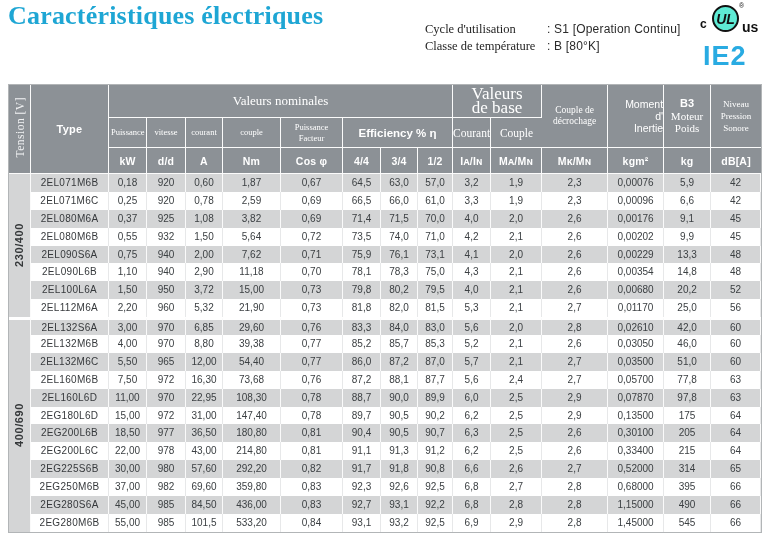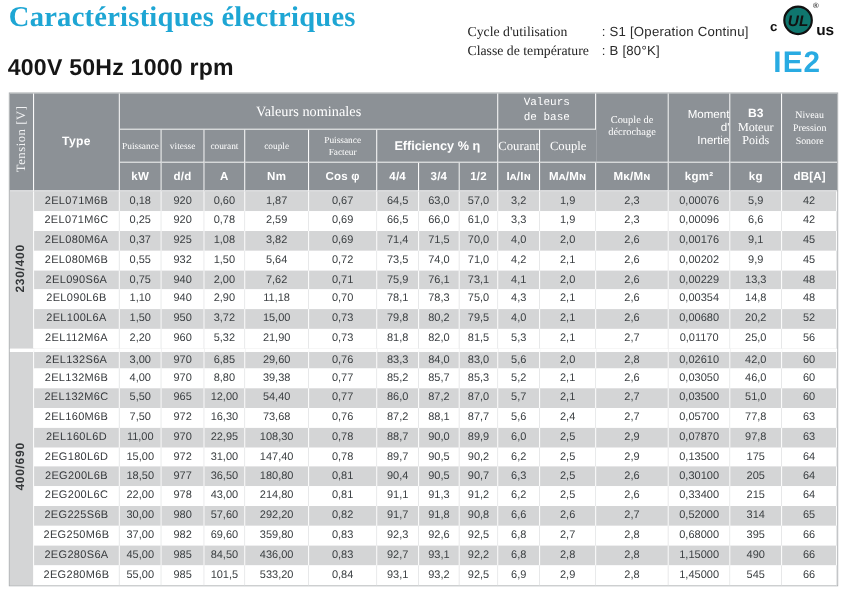--- a/index.html
+++ b/index.html
@@ -25,21 +25,21 @@
     font-size: 12.5px; color: #242424;
   }
   .spec-value { font-size: 12px; color: #2a2a2a; letter-spacing: 0.2px; }
 
   .ul-mark { position: absolute; left: 697px; top: 4px; width: 64px; height: 34px; color: #111; }
   .ul-circle {
     position: absolute; left: 15px; top: 1px; width: 27px; height: 27px;
     border: 2px solid #111; border-radius: 50%;
     display: flex; align-items: center; justify-content: center;
     font-weight: bold; font-style: italic; font-size: 14px; color: #111;
-    background: #0f766e;
+    background: #5eead4;
   }
   .ul-c  { position: absolute; left: 3px;  top: 13px; font-size: 12px; font-weight: bold; }
   .ul-us { position: absolute; left: 45px; top: 15px; font-size: 14px; font-weight: bold; }
   .ul-r  { position: absolute; left: 42px; top: -2px; font-size: 7px; }
   .ie-badge {
     position: absolute; left: 703px; top: 41px;
     font-size: 27px; font-weight: bold; color: #29abe2; letter-spacing: 1px;
   }
 
   
@@ -61,21 +61,21 @@
   .rot span {
     display: inline-block; writing-mode: vertical-rl; transform: rotate(180deg);
     white-space: nowrap;
   }
   th.tension-h span {
     font-family: "Liberation Serif", "DejaVu Serif", serif;
     font-size: 11.5px; letter-spacing: 0.5px; color: #f2f3f4;
   }
   th.type-h { font-size: 11px; font-weight: bold; letter-spacing: 0.3px; }
   th.vn { font-family: "Liberation Serif", "DejaVu Serif", serif; font-size: 13px; }
-  th.vb { font-family: Liberation Mono, monospace; font-size: 10px; line-height: 14px; }
+  th.vb { font-family: Liberation Serif, serif; font-size: 17px; line-height: 14px; }
   th.vb span { display: block; }
   th.small-h {
     font-family: "Liberation Serif", "DejaVu Serif", serif;
     font-size: 8.5px; line-height: 10.5px; padding: 0 2px;
   }
   th.eff { font-size: 11.5px; font-weight: bold; text-align: center; }
   th.cb  { font-family: "Liberation Serif", "DejaVu Serif", serif; font-size: 11.5px; }
   th.cd  { font-family: "Liberation Serif", "DejaVu Serif", serif; font-size: 9.5px; line-height: 11.5px; padding: 0 5px; }
   th.moment { font-size: 10.5px; line-height: 12px; text-align: right; }
   th.moment span { display: block; }
@@ -112,21 +112,20 @@
   col.c-ia { width: 38px; }       col.c-ma { width: 51px; }
   col.c-mk { width: 66px; }       col.c-kgm { width: 56px; }
   col.c-kg { width: 47px; }       col.c-db { width: 50px; }
 </style>
 </head>
 <body>
 
 <div class="page">
 
   <div class="title">Caractéristiques électriques</div>
-  <div class="subtitle">400V 50Hz 1000 rpm</div>
 
   <div class="specs">
     <div class="spec-row">
       <span class="spec-label">Cycle d'utilisation</span>
       <span class="spec-value">: S1 [Operation Continu]</span>
     </div>
     <div class="spec-row">
       <span class="spec-label">Classe de température</span>
       <span class="spec-value">: B [80°K]</span>
     </div>

